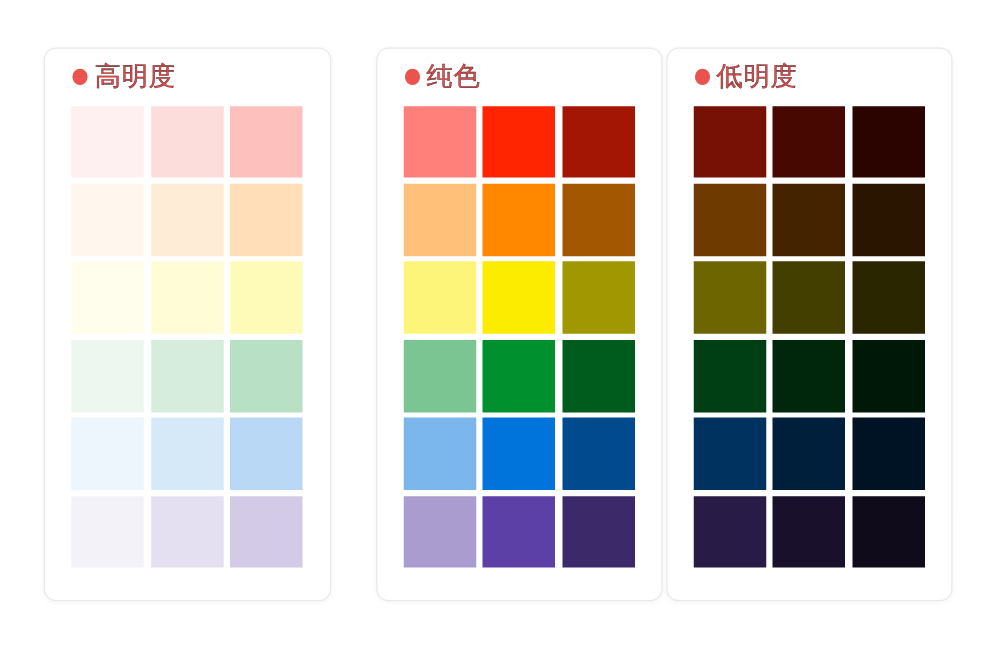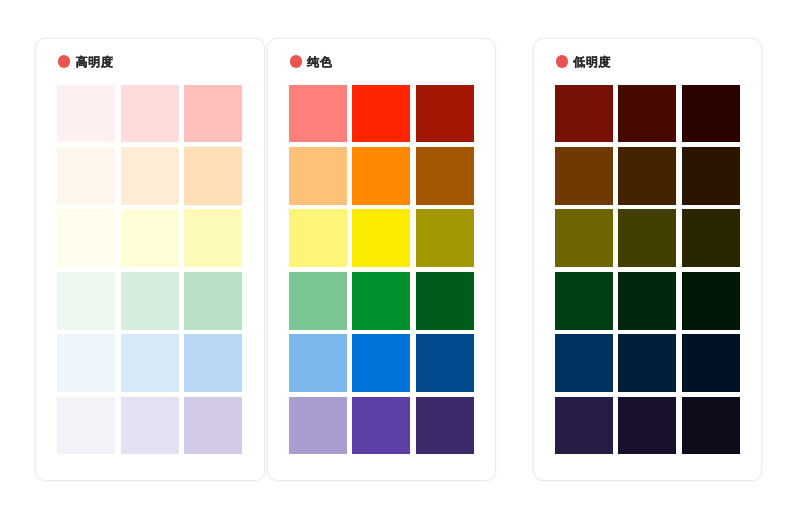--- a/index.html
+++ b/index.html
@@ -24,21 +24,21 @@
     top: 38px;
     width: 229.4px;
     height: 443.4px;
     box-sizing: border-box;
     background: #ffffff;
     border: 1px solid #e9e9e9;
     border-radius: 10px;
     box-shadow: 0 1px 4px rgba(0,0,0,0.04);
   }
   .card-1 { left: 35.45px; }
-  .card-2 { left: 267px; }
+  .card-2 { left: 301px; }
   .card-3 { left: 533px; }
 
   .card-head {
     position: absolute;
     left: 21.7px;
     top: 13.2px;
     display: flex;
     align-items: center;
     height: 20px;
   }
@@ -46,29 +46,28 @@
     width: 12.1px;
     height: 12.1px;
     border-radius: 50%;
     background: #eb534e;
     flex: 0 0 auto;
     position: relative;
     top: -0.7px;
   }
   .card-title {
     margin-left: 5.5px;
-    font-size: 12px;
+    font-size: 21px;
     line-height: 20px;
-    color: #404040;
+    color: #ef4444;
     letter-spacing: 0.6px;
     white-space: nowrap;
     -webkit-font-smoothing: antialiased;
     -webkit-text-stroke: 0.32px #2b2b2b;
     filter: opacity(1);
-    font-weight: bold;
   }
   .swatches {
     position: absolute;
     left: 20.75px;
     top: 45.7px;
     display: grid;
     grid-template-columns: repeat(3, 58.3px);
     grid-template-rows: repeat(6, 57.7px);
     column-gap: 5.15px;
     row-gap: 4.7px;

